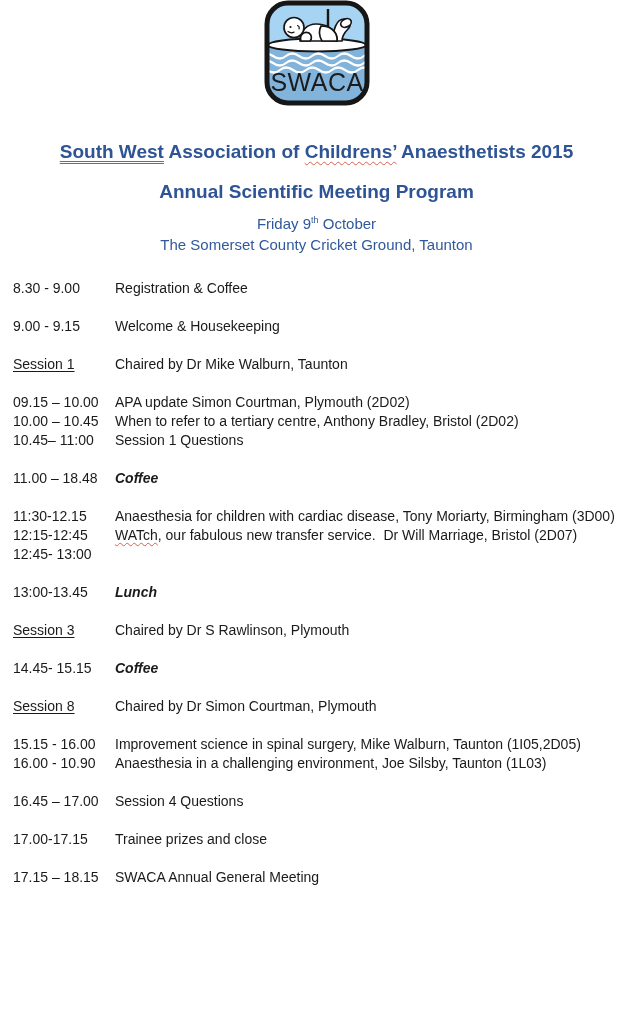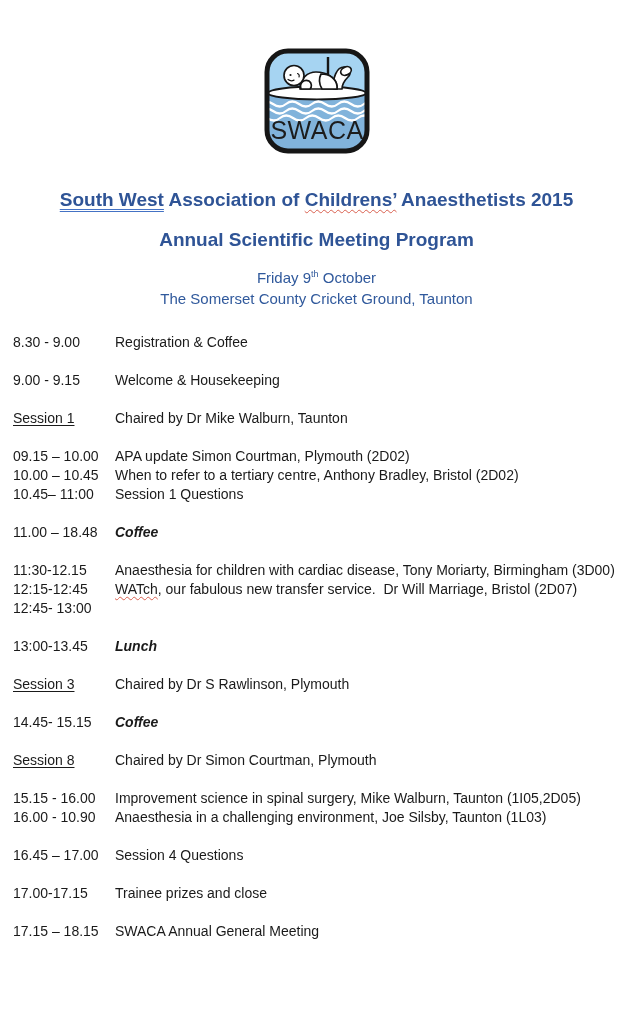--- a/index.html
+++ b/index.html
@@ -8,21 +8,20 @@
     width: 633px;
     height: 1024px;
     background: #ffffff;
     overflow: hidden;
     font-family: "Liberation Sans", sans-serif;
     color: #1a1a1a;
   }
   .logo-wrap {
     display: flex;
     justify-content: center;
-    padding-top: 48px;
   }
   .title {
     margin: 34px 0 0 0;
     text-align: center;
     font-size: 19px;
     font-weight: bold;
     line-height: 23px;
     color: #2F5496;
     white-space: pre-wrap;
   }
@@ -43,21 +42,21 @@
     text-decoration: underline wavy #D9604F;
     text-decoration-thickness: 1px;
     text-underline-offset: 3px;
   }
   .dateline, .venueline {
     text-align: center;
     font-size: 15px;
     line-height: 21px;
     color: #30599C;
   }
-  .dateline { margin-top: 16px; }
+  .dateline { margin-top: 10px; }
   .dateline sup { font-size: 9px; vertical-align: super; line-height: 0; }
   .schedule {
     margin: 24px 8px 16px 13px;
     font-size: 14px;
   }
   .row {
     display: flex;
     line-height: 19px;
   }
   .row.gap { margin-top: 19px; }

